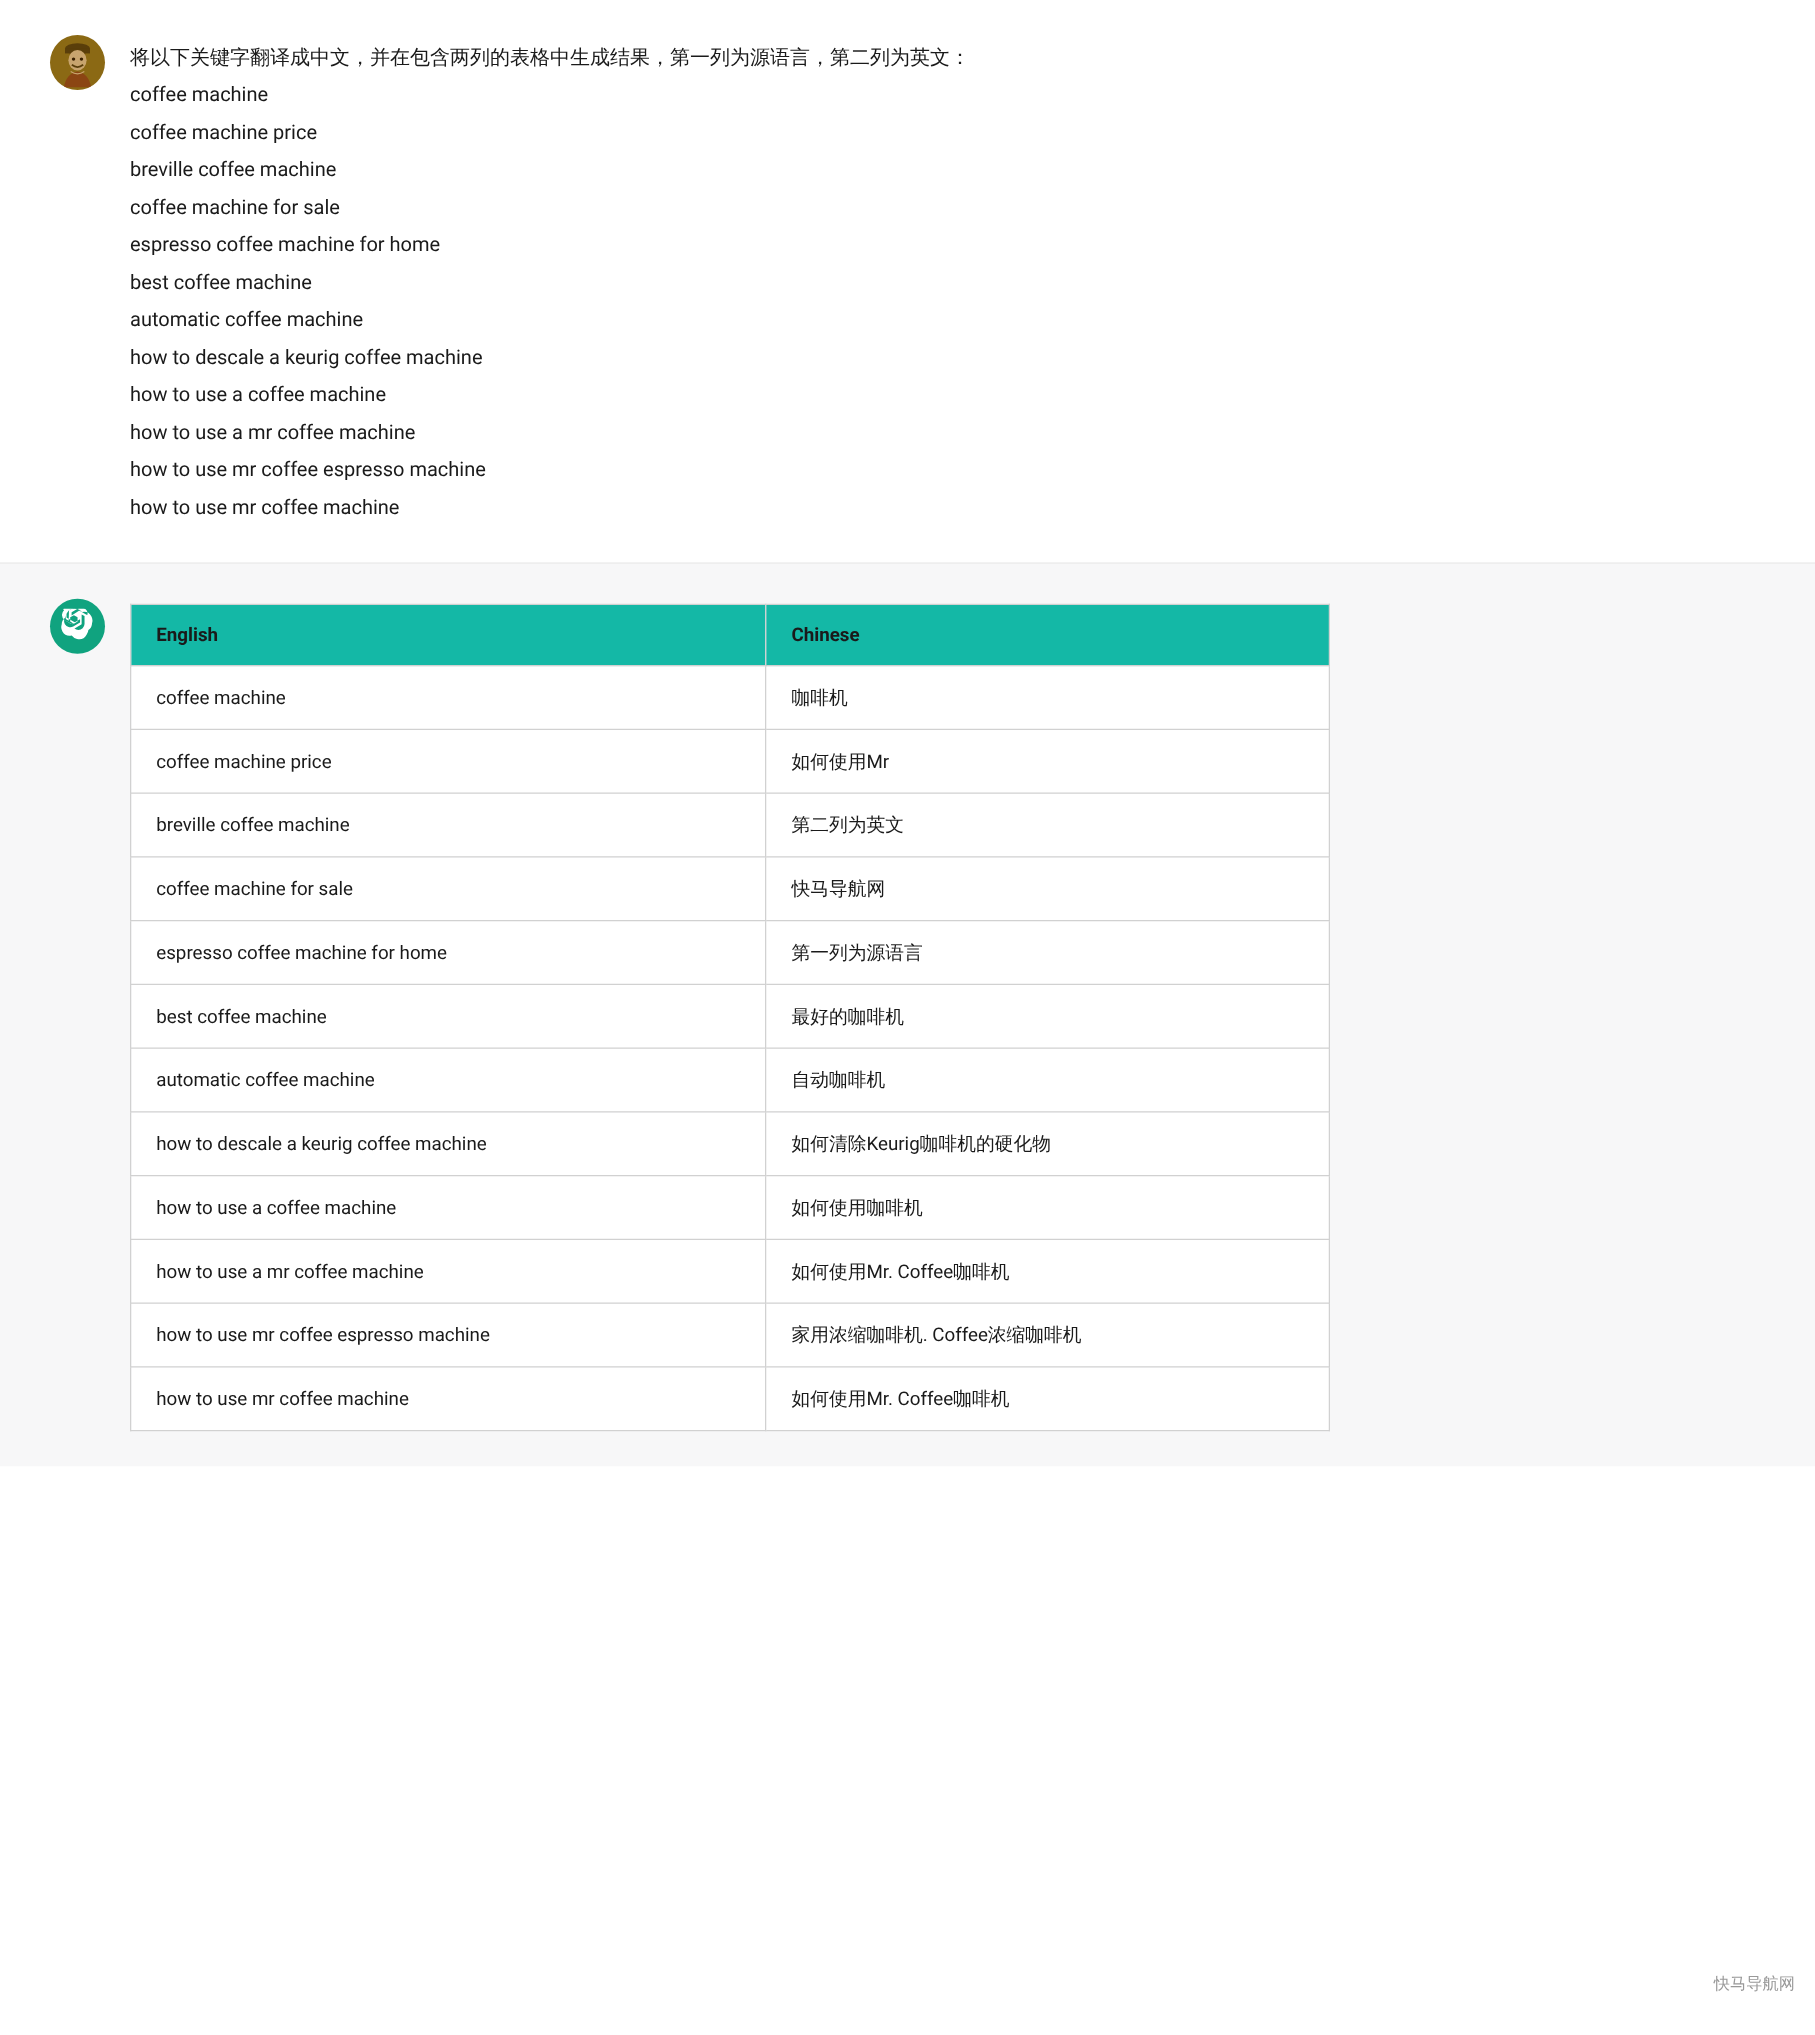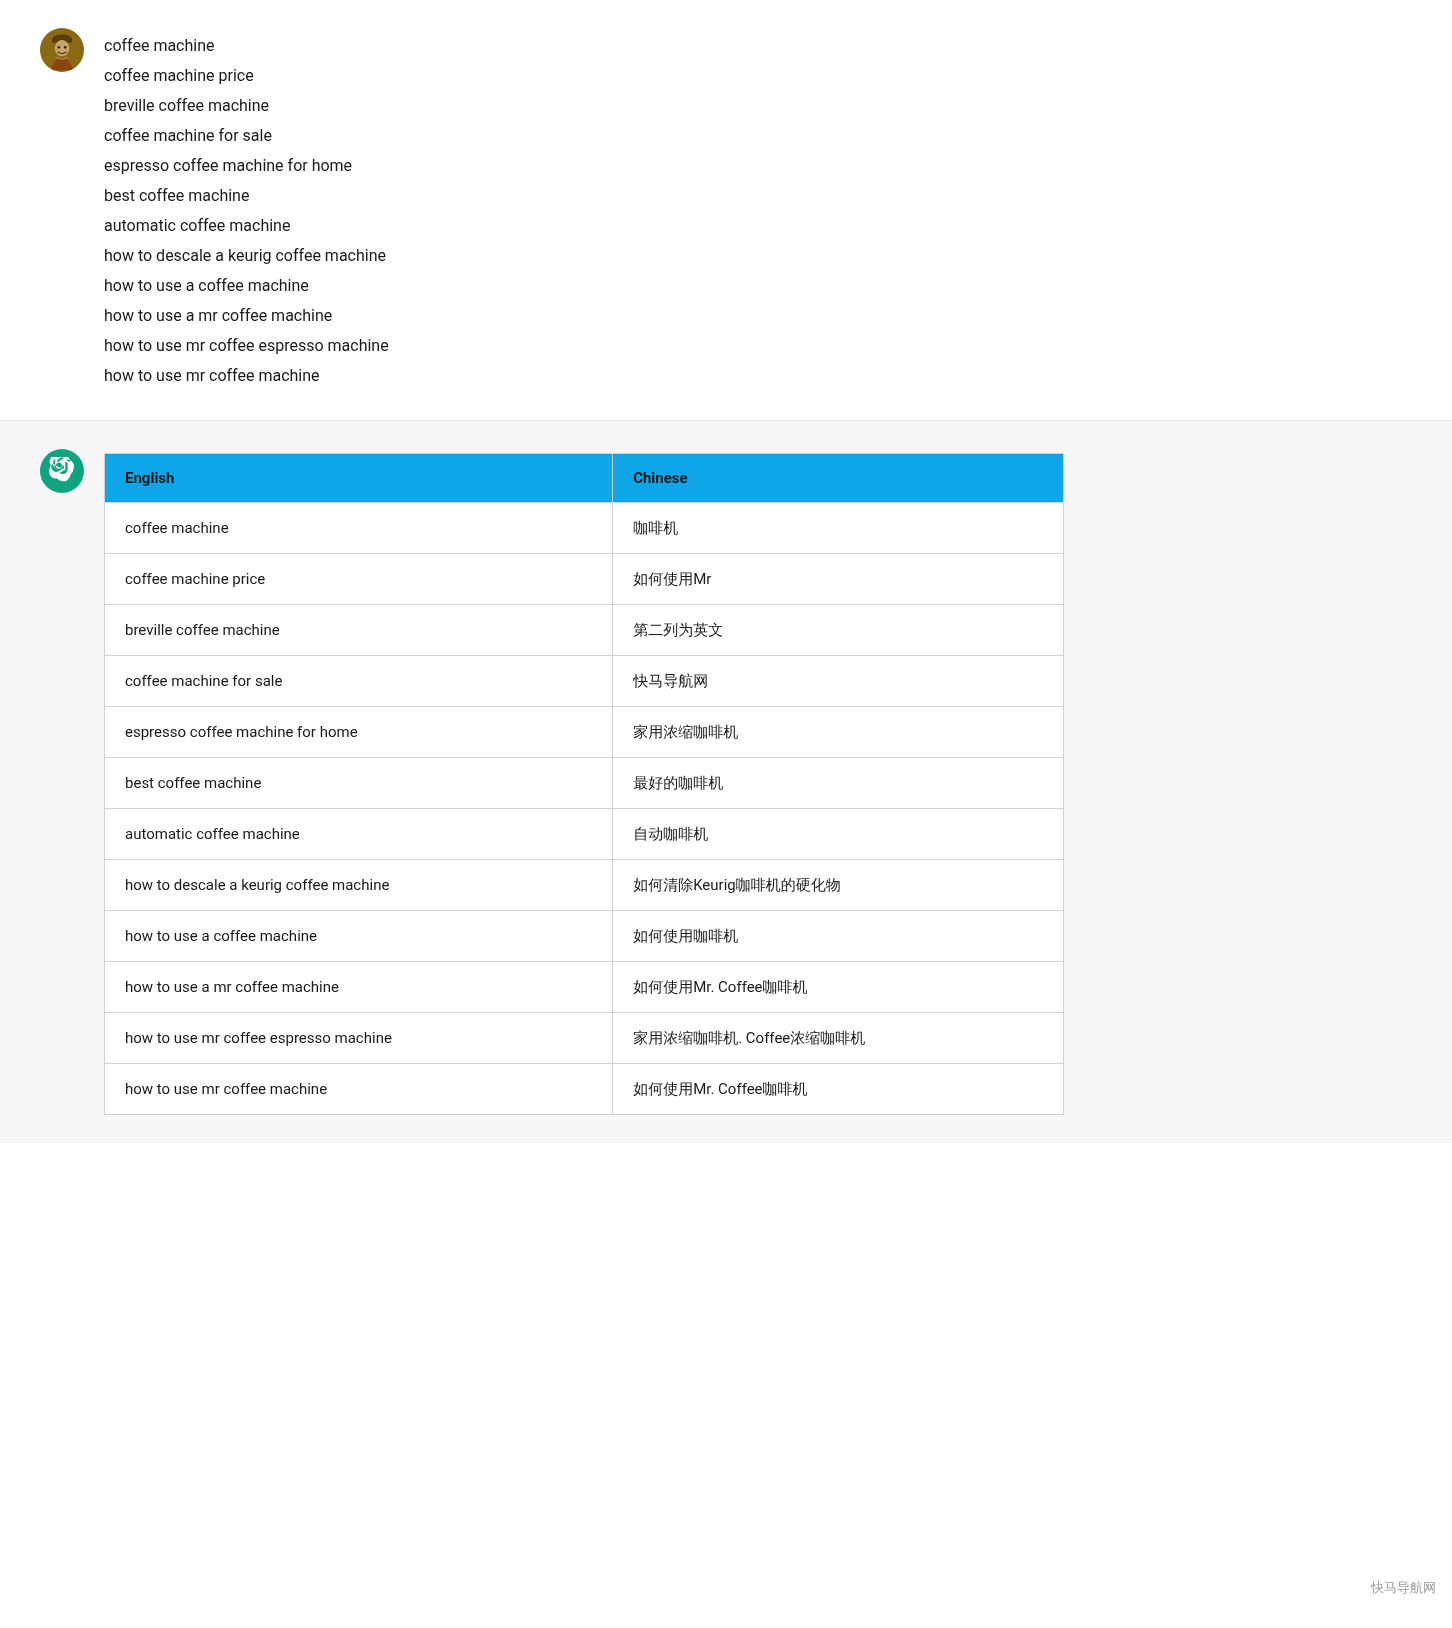--- a/index.html
+++ b/index.html
@@ -90,21 +90,21 @@
 
     
     .translation-table {
       border-collapse: collapse;
       width: 100%;
       max-width: 960px;
       font-size: 15px;
     }
 
     .translation-table th {
-      background: #0ea5e9;
+      background: #14b8a6;
       border: 1px solid #d1d1d1;
       padding: 12px 20px;
       text-align: left;
       font-weight: 700;
       font-size: 15px;
     }
 
     .translation-table td {
       border: 1px solid #d1d1d1;
       padding: 13px 20px;
@@ -153,20 +153,21 @@
         <ellipse cx="25.5" cy="19" rx="1.5" ry="1.5" fill="#3a2000"></ellipse>
 
         <path d="M17 24 Q22 28 27 24" stroke="#5a3e0a" stroke-width="1.5" fill="none"></path>
 
         <path d="M10 44 Q12 32 22 30 Q32 32 34 44 Z" fill="#8B4513"></path>
 
         <path d="M16 30 Q22 34 28 30" stroke="#c8a46e" stroke-width="1" fill="none"></path>
       </svg>
     </div>
     <div class="user-message-content">
+      <p>将以下关键字翻译成中文，并在包含两列的表格中生成结果，第一列为源语言，第二列为英文：</p>
       <div id="keyword-list">
           <p>coffee machine</p>
           <p>coffee machine price</p>
           <p>breville coffee machine</p>
           <p>coffee machine for sale</p>
           <p>espresso coffee machine for home</p>
           <p>best coffee machine</p>
           <p>automatic coffee machine</p>
           <p>how to descale a keurig coffee machine</p>
           <p>how to use a coffee machine</p>
@@ -206,21 +207,21 @@
             <tr>
               <td>breville coffee machine</td>
               <td>第二列为英文</td>
             </tr>
             <tr>
               <td>coffee machine for sale</td>
               <td>快马导航网</td>
             </tr>
             <tr>
               <td>espresso coffee machine for home</td>
-              <td>家用浓缩咖啡机</td>
+              <td>第一列为源语言</td>
             </tr>
             <tr>
               <td>best coffee machine</td>
               <td>最好的咖啡机</td>
             </tr>
             <tr>
               <td>automatic coffee machine</td>
               <td>自动咖啡机</td>
             </tr>
             <tr>

